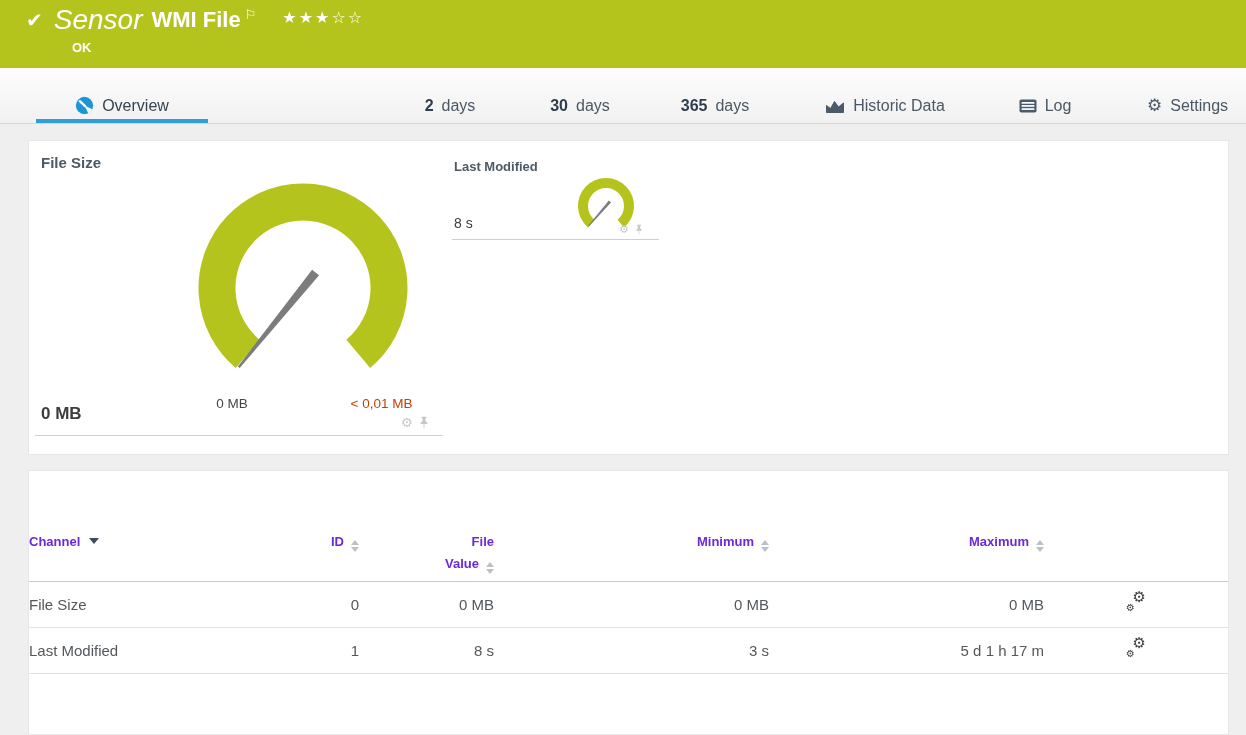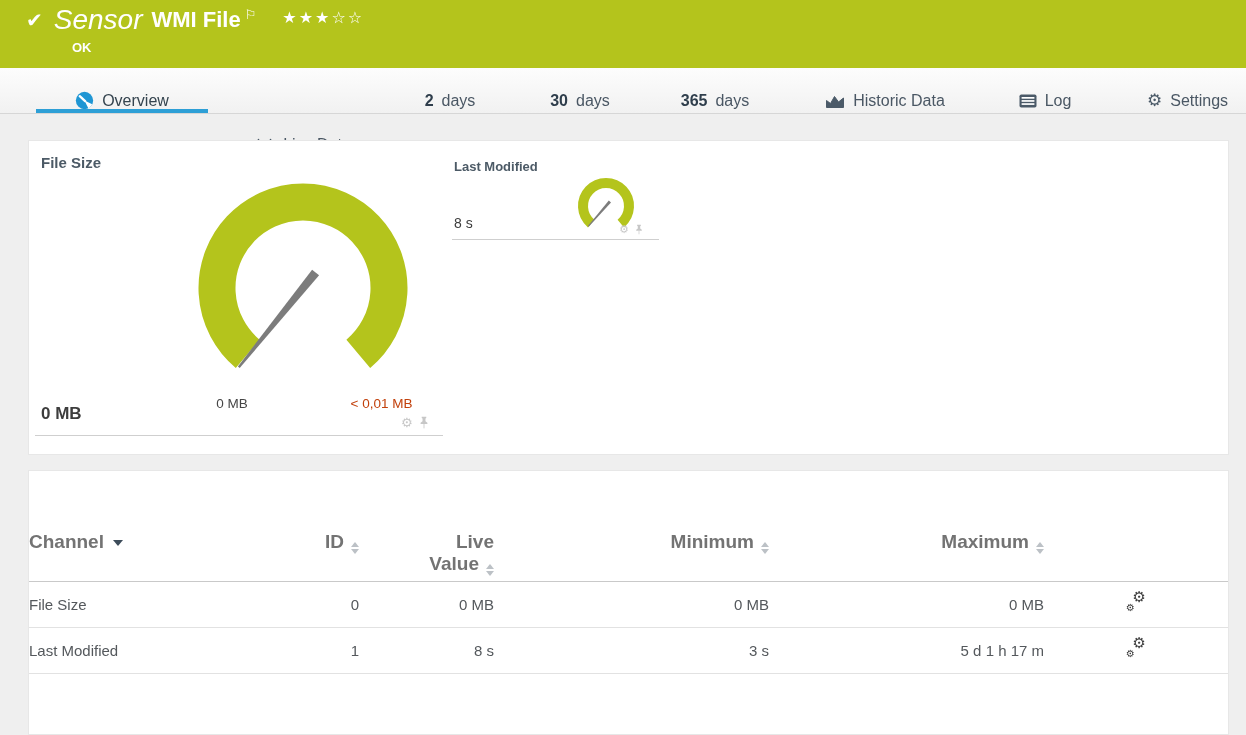--- a/index.html
+++ b/index.html
@@ -10,21 +10,21 @@
   .topbar{position:absolute;top:0;left:0;right:0;height:68px;background:#b4c41c;}
   .title-row{position:absolute;left:26px;top:5px;display:flex;align-items:flex-start;color:#fff;}
   .check{font-size:20px;line-height:30px;font-family:"DejaVu Sans",sans-serif;}
   .kind{font-size:28px;font-style:italic;line-height:30px;margin-left:11px;}
   .name{font-size:22px;font-weight:bold;line-height:30px;margin-left:9px;}
   .flag{font-size:13px;line-height:16px;margin-left:4px;margin-top:2px;font-family:"DejaVu Sans",sans-serif;}
   .stars{font-size:16px;letter-spacing:2px;margin-left:26px;line-height:26px;font-family:"DejaVu Sans",sans-serif;}
   .ok-status{position:absolute;left:72px;top:40px;font-size:13px;font-weight:bold;color:#fff;}
 
   
-  .tabbar{position:absolute;top:68px;left:0;right:0;height:46px;
+  .tabbar{position:absolute;top:68px;left:0;right:0;height:56px;
           background:linear-gradient(#fdfdfd,#f1f1f1);border-bottom:1px solid #d6d6d6;box-sizing:border-box;}
   .tab{position:absolute;top:0;height:100%;display:flex;align-items:center;justify-content:center;
        gap:8px;font-size:16px;color:#4a5764;cursor:pointer;padding-top:20px;box-sizing:border-box;}
   .tab .num{font-weight:bold;color:#2f3e4c;}
   .tab.active{color:#35444f;}
   .tab.active::after{content:"";position:absolute;left:0;bottom:0;width:100%;height:4px;background:#2d9fd6;}
   .tab .glyph{font-family:"DejaVu Sans",sans-serif;font-size:17px;color:#4b5a68;line-height:17px;}
 
   
   .panel{position:absolute;left:28px;width:1201px;background:#fff;border:1px solid #e7e7e7;box-sizing:border-box;}
@@ -44,22 +44,22 @@
   .fs-tools{left:372px;top:275px;}
   .lm-title{position:absolute;left:425px;top:18px;font-size:13px;font-weight:600;color:#4c5a66;}
   .gauge-mini{position:absolute;left:545px;top:36px;width:64px;height:60px;}
   .lm-value{position:absolute;left:425px;top:74px;font-size:14px;color:#3d3d3d;}
   .lm-tools{left:590px;top:83px;}
   .lm-tools .gear-glyph{font-size:11px;line-height:11px;}
   .lm-underline{position:absolute;left:423px;top:98px;width:207px;height:1px;background:#cfcfcf;}
 
   
   table.ch{position:absolute;top:50px;left:0;width:100%;border-collapse:collapse;table-layout:fixed;}
-  table.ch th{height:60px;vertical-align:top;padding:10px 0 0 0;font-size:19px;font-weight:600;
-              color:#737373;line-height:22px;box-sizing:border-box;border-bottom:1px solid #c9c9c9;cursor:pointer;}
+  table.ch th{height:60px;vertical-align:top;padding:10px 0 0 0;font-size:13px;font-weight:600;
+              color:#6d28d9;line-height:22px;box-sizing:border-box;border-bottom:1px solid #c9c9c9;cursor:pointer;}
   table.ch td{height:45px;font-size:15px;color:#54585c;border-bottom:1px solid #e2e2e2;padding:0;}
   .c-channel{width:240px;text-align:left;}
   th.c-channel,td.c-channel{padding-left:37px;}
   .c-id{width:90px;text-align:right;}
   th.c-id{padding-right:3px;}  td.c-id{padding-right:18px;}
   .c-last{width:135px;text-align:right;}
   th.c-last{padding-right:18px;} td.c-last{padding-right:22px;}
   .c-min{width:275px;text-align:right;}
   th.c-min{padding-right:25px;} td.c-min{padding-right:25px;}
   .c-max{width:275px;text-align:right;}
@@ -196,21 +196,21 @@
           <th class="c-channel">
             <span>Channel</span><span class="caret"></span>
           </th>
           <th class="c-id">
             <span>ID</span><span class="sort">
                 <i class="up"></i>
                 <i class="dn"></i>
               </span>
           </th>
           <th class="c-last">
-            <div>Live</div>
+            <div>File</div>
             <div><span>Value</span><span class="sort">
                   <i class="up"></i>
                   <i class="dn"></i>
                 </span></div>
           </th>
           <th class="c-min">
             <span>Minimum</span><span class="sort">
                 <i class="up"></i>
                 <i class="dn"></i>
               </span>

